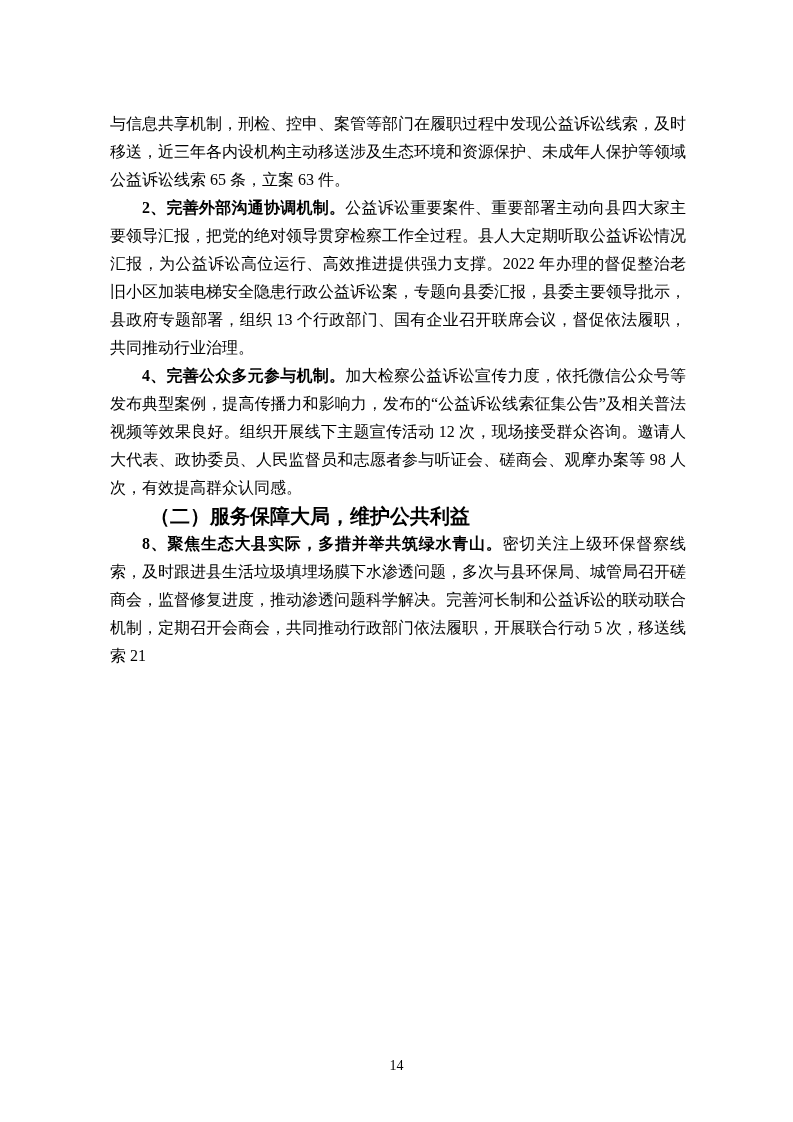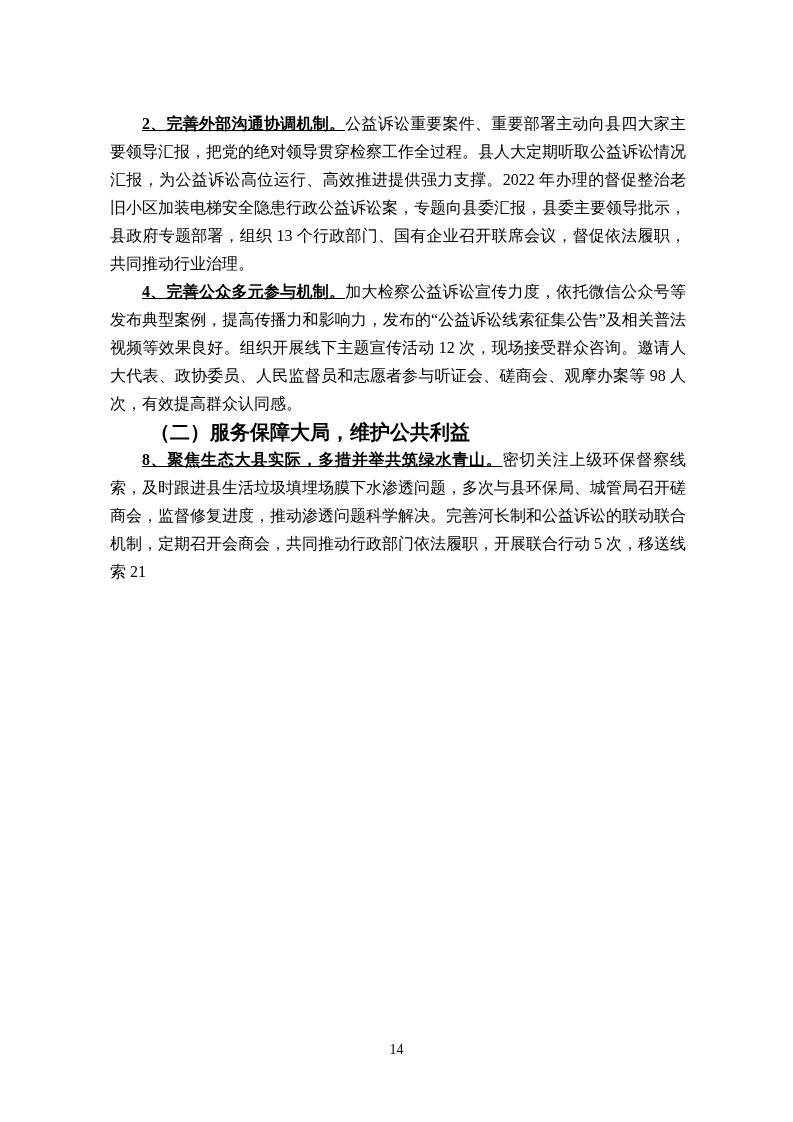--- a/index.html
+++ b/index.html
@@ -25,44 +25,44 @@
     line-height: 28px;
     text-align: justify;
     text-indent: 2em;
     word-break: break-all;
   }
   p.para.continuation {
     text-indent: 0;
   }
   .lead {
     font-weight: bold;
-    text-decoration: underline;
   }
   p.heading {
     font-size: 20px;
     line-height: 28px;
     text-indent: 2em;
     font-weight: bold;
   }
   .page-number {
     position: absolute;
-    bottom: 64px;
+    bottom: 48px;
     left: 0;
     right: 0;
     text-align: center;
     font-size: 14px;
     color: #000000;
   }
 </style>
 </head>
 <body>
 
 <div class="page">
   <div class="content">
 
+    <p class="para continuation"><span>与信息共享机制，刑检、控申、案管等部门在履职过程中发现公益诉讼线索，及时移送，近三年各内设机构主动移送涉及生态环境和资源保护、未成年人保护等领域公益诉讼线索 65 条，立案 63 件。</span></p>
 
     <p class="para"><span class="lead">2、完善外部沟通协调机制。</span><span>公益诉讼重要案件、重要部署主动向县四大家主要领导汇报，把党的绝对领导贯穿检察工作全过程。县人大定期听取公益诉讼情况汇报，为公益诉讼高位运行、高效推进提供强力支撑。2022 年办理的督促整治老旧小区加装电梯安全隐患行政公益诉讼案，专题向县委汇报，县委主要领导批示，县政府专题部署，组织 13 个行政部门、国有企业召开联席会议，督促依法履职，共同推动行业治理。</span></p>
 
     <p class="para"><span class="lead">4、完善公众多元参与机制。</span><span>加大检察公益诉讼宣传力度，依托微信公众号等发布典型案例，提高传播力和影响力，发布的“公益诉讼线索征集公告”及相关普法视频等效果良好。组织开展线下主题宣传活动 12 次，现场接受群众咨询。邀请人大代表、政协委员、人民监督员和志愿者参与听证会、磋商会、观摩办案等 98 人次，有效提高群众认同感。</span></p>
 
     <p class="heading"><span>（二）服务保障大局，维护公共利益</span></p>
 
 
 
     <p class="para"><span class="lead">8、聚焦生态大县实际，多措并举共筑绿水青山。</span><span>密切关注上级环保督察线索，及时跟进县生活垃圾填埋场膜下水渗透问题，多次与县环保局、城管局召开磋商会，监督修复进度，推动渗透问题科学解决。完善河长制和公益诉讼的联动联合机制，定期召开会商会，共同推动行政部门依法履职，开展联合行动 5 次，移送线索 21</span></p>

